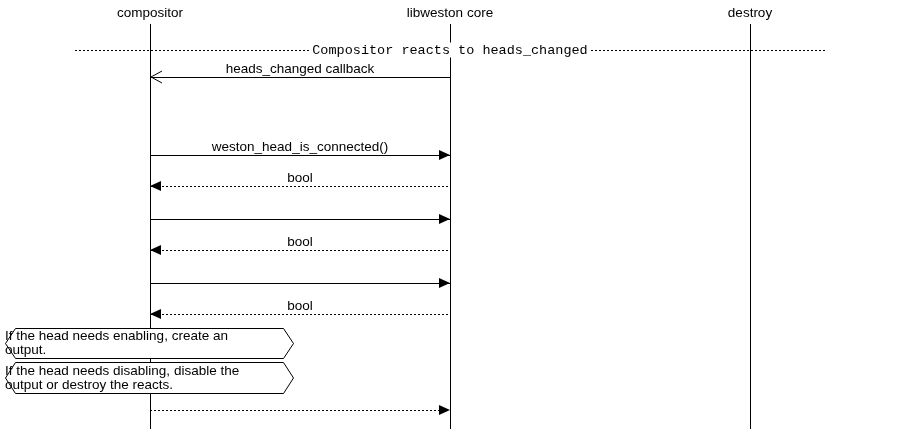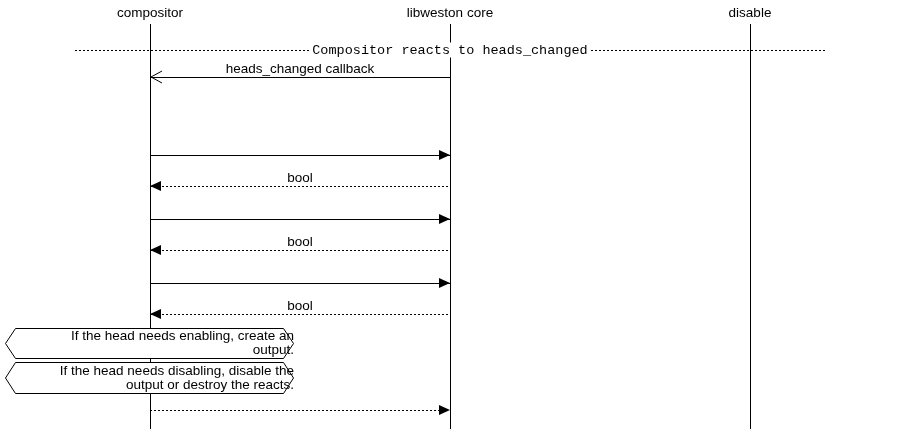--- a/index.html
+++ b/index.html
@@ -85,48 +85,49 @@
     text-align: center;
     white-space: pre-line;
     line-height: 13px;
     padding-top: 1px;
   }
   .hex-svg { position: absolute; }
   .hex-text {
     position: absolute;
     left: 5px;
     width: 289px;
-    text-align: right;
+    text-align: left;
     white-space: pre-line;
     line-height: 14px;
   }
 </style>
 </head>
 <body>
 
 <div class="diagram">
 
   <div class="lifeline" style="left:150px"></div>
   <div class="lifeline" style="left:450px"></div>
   <div class="lifeline" style="left:750px"></div>
 
   <div class="actor-label" style="left:150px">compositor</div>
   <div class="actor-label" style="left:450px">libweston core</div>
-  <div class="actor-label" style="left:750px">disable</div>
+  <div class="actor-label" style="left:750px">destroy</div>
 
   <div class="dotted-line" style="left:75px; top:50px; width:750px"></div>
   <div class="divider-label">Compositor reacts to heads_changed</div>
 
   <div class="msg-label" style="left:300px; top:62px">heads_changed callback</div>
   <div class="solid-line" style="left:150px; top:77px; width:300px"></div>
   <svg class="open-head" style="left:150px; top:70px" width="13" height="14" viewBox="0 0 13 14">
     <polyline points="12,1 1,7 12,13" fill="none" stroke="#000000" stroke-width="1"></polyline>
   </svg>
 
 
+  <div class="msg-label" style="left:300px; top:140px">weston_head_is_connected()</div>
   <div class="solid-line" style="left:150px; top:155px; width:300px"></div>
   <div class="head-right" style="left:439px; top:150px"></div>
 
   <div class="msg-label" style="left:300px; top:171px">bool</div>
   <div class="dotted-line" style="left:150px; top:186px; width:300px"></div>
   <div class="head-left" style="left:150px; top:181px"></div>
 
   <div class="solid-line" style="left:150px; top:219px; width:300px"></div>
   <div class="head-right" style="left:439px; top:214px"></div>
 

